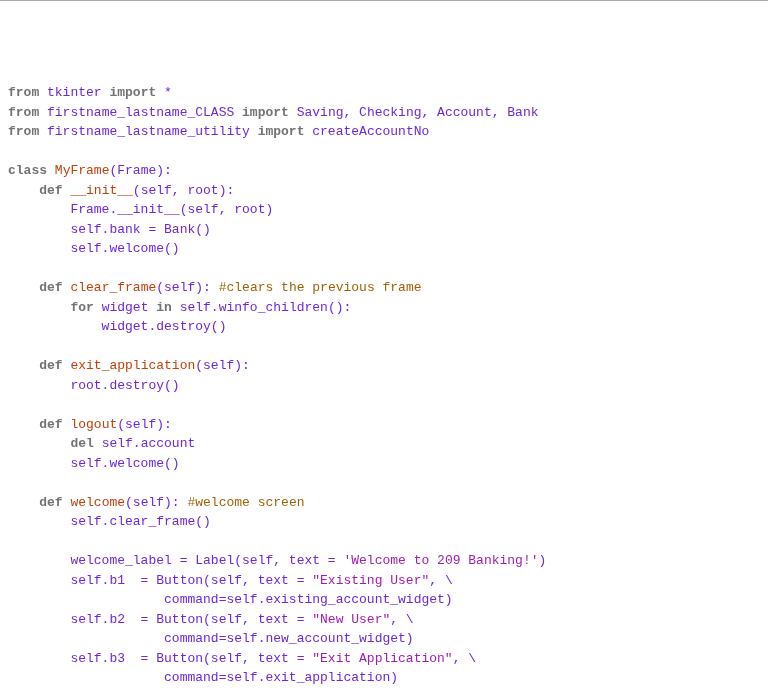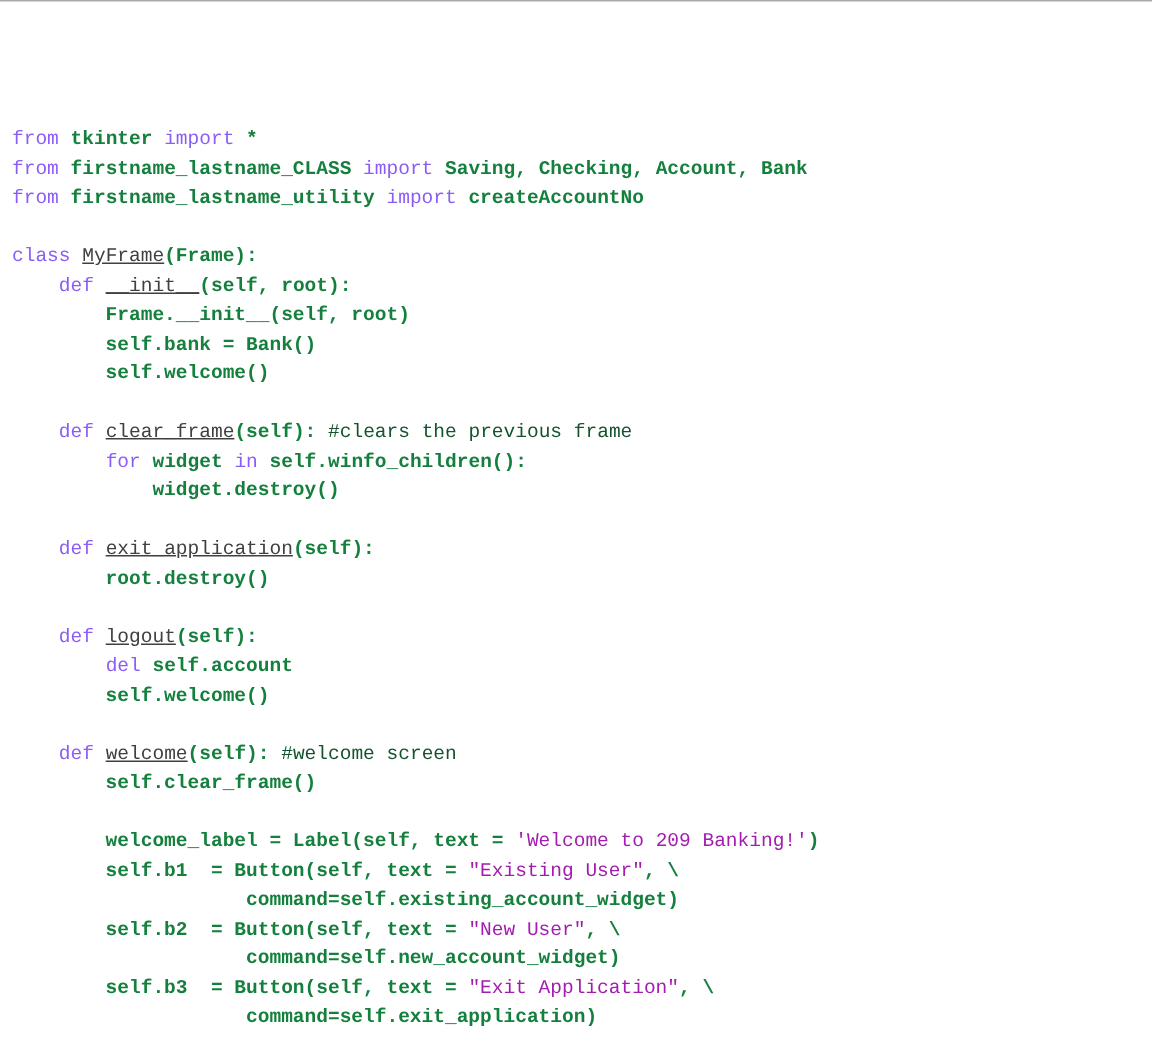--- a/index.html
+++ b/index.html
@@ -6,25 +6,25 @@
     body {
       font-family: "Courier New", Courier, monospace;
       font-size: 13px;
       line-height: 1.5;
       background: #ffffff;
       padding: 4px 8px;
       width: 768px;
       border-top: 1px solid #aaa;
       white-space: pre;
     }
-    .kw-orange { color: #8b5cf6; }
-    .fn-blue { color: #404040; text-decoration: underline; }
+    .kw-orange { color: #737373; font-weight: bold; }
+    .fn-blue { color: #c2410c; }
     .str-green { color: #a21caf; }
-    .comment-red { color: #14532d; }
-    .plain { color: #15803d; font-weight: bold; }
+    .comment-red { color: #a16207; }
+    .plain { color: #6d28d9; }
     .line { display: block; }
   </style>
 </head>
 <body>
 
 
 
 <div><span class="line"><span class="kw-orange">from</span><span class="plain"> tkinter </span><span class="kw-orange">import</span><span class="plain"> *</span></span><span class="line"><span class="kw-orange">from</span><span class="plain"> firstname_lastname_CLASS </span><span class="kw-orange">import</span><span class="plain"> Saving, Checking, Account, Bank</span></span><span class="line"><span class="kw-orange">from</span><span class="plain"> firstname_lastname_utility </span><span class="kw-orange">import</span><span class="plain"> createAccountNo</span></span><span class="line"> </span><span class="line"><span class="kw-orange">class</span><span class="plain"> </span><span class="fn-blue">MyFrame</span><span class="plain">(Frame):</span></span><span class="line"><span class="plain">    </span><span class="kw-orange">def</span><span class="plain"> </span><span class="fn-blue">__init__</span><span class="plain">(self, root):</span></span><span class="line plain">        Frame.__init__(self, root)</span><span class="line plain">        self.bank = Bank()</span><span class="line plain">        self.welcome()</span><span class="line"> </span><span class="line"><span class="plain">    </span><span class="kw-orange">def</span><span class="plain"> </span><span class="fn-blue">clear_frame</span><span class="plain">(self): </span><span class="comment-red">#clears the previous frame</span></span><span class="line"><span class="plain">        </span><span class="kw-orange">for</span><span class="plain"> widget </span><span class="kw-orange">in</span><span class="plain"> self.winfo_children():</span></span><span class="line plain">            widget.destroy()</span><span class="line"> </span><span class="line"><span class="plain">    </span><span class="kw-orange">def</span><span class="plain"> </span><span class="fn-blue">exit_application</span><span class="plain">(self):</span></span><span class="line plain">        root.destroy()</span><span class="line"> </span><span class="line"><span class="plain">    </span><span class="kw-orange">def</span><span class="plain"> </span><span class="fn-blue">logout</span><span class="plain">(self):</span></span><span class="line"><span class="plain">        </span><span class="kw-orange">del</span><span class="plain"> self.account</span></span><span class="line plain">        self.welcome()</span><span class="line"> </span><span class="line"><span class="plain">    </span><span class="kw-orange">def</span><span class="plain"> </span><span class="fn-blue">welcome</span><span class="plain">(self): </span><span class="comment-red">#welcome screen</span></span><span class="line plain">        self.clear_frame()</span><span class="line"> </span><span class="line"><span class="plain">        welcome_label = Label(self, text = </span><span class="str-green">'Welcome to 209 Banking!'</span><span class="plain">)</span></span><span class="line"><span class="plain">        self.b1  = Button(self, text = </span><span class="str-green">"Existing User"</span><span class="plain">, \</span></span><span class="line plain">                    command=self.existing_account_widget)</span><span class="line"><span class="plain">        self.b2  = Button(self, text = </span><span class="str-green">"New User"</span><span class="plain">, \</span></span><span class="line plain">                    command=self.new_account_widget)</span><span class="line"><span class="plain">        self.b3  = Button(self, text = </span><span class="str-green">"Exit Application"</span><span class="plain">, \</span></span><span class="line plain">                    command=self.exit_application)</span><span class="line"> </span></div>
 
 

